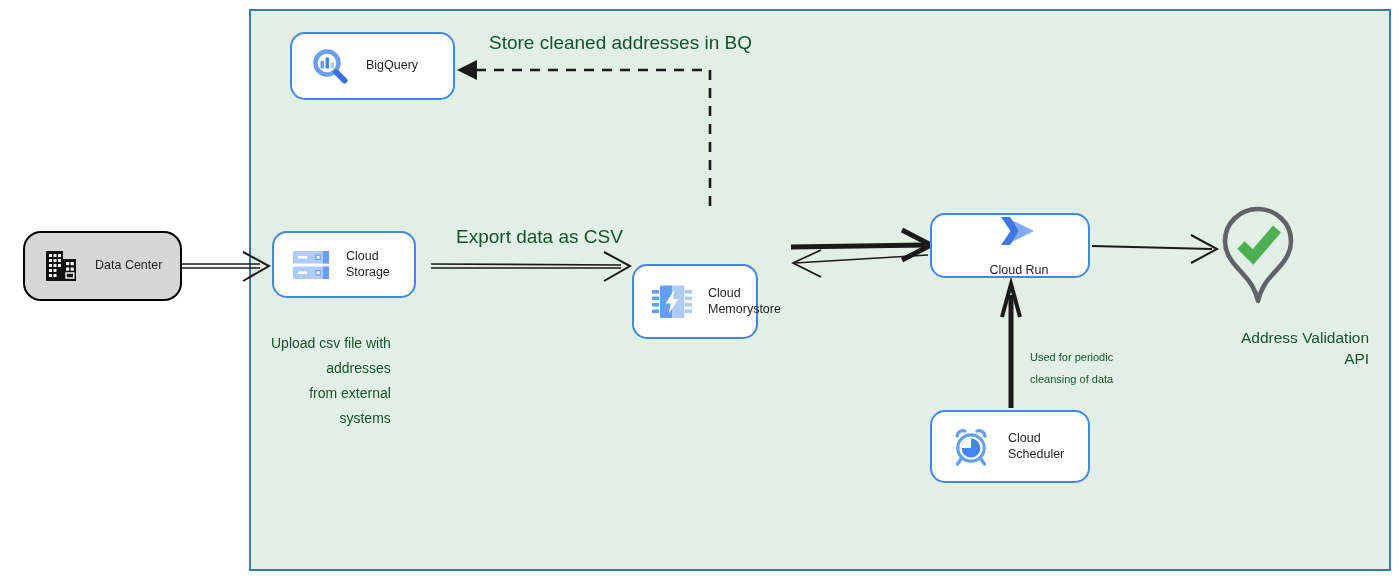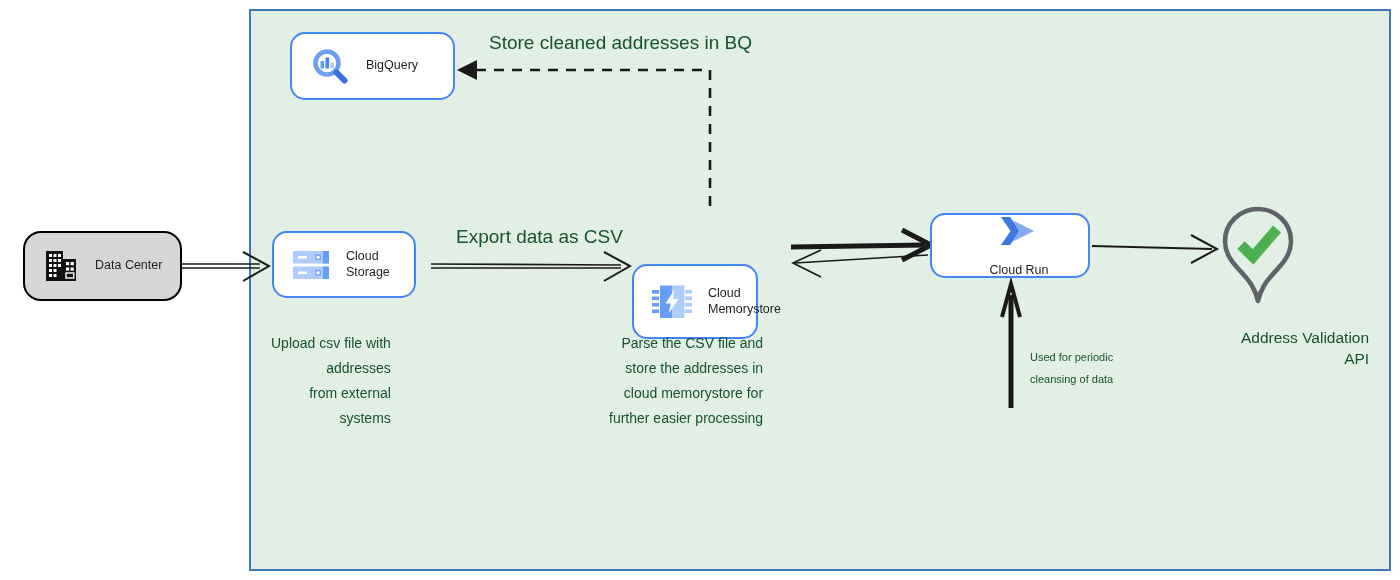--- a/index.html
+++ b/index.html
@@ -196,37 +196,47 @@
   <div class="node" style="left:930px; top:213px; width:160px; height:65px;flex-direction:column;">
     <span class="icon">
       <svg width="40" height="32" viewBox="0 0 40 32">
         <path d="M 2 2 L 11 2 L 21 16 L 11 30 L 2 30 L 11.5 16 Z" fill="#3e77e0"></path>
         <path d="M 14 5.5 L 35 16 L 14 26.5 L 19.5 16 Z" fill="#85acf2"></path>
       </svg>
     </span>
     <span class="label">Cloud Run</span>
   </div>
 
+  <div class="node" style="left:930px; top:410px; width:160px; height:73px;">
+    <span class="icon">
+      <svg width="42" height="42" viewBox="0 0 42 42">
+        <path d="M 7 10 A 6 6 0 0 1 15 5" stroke="#669df6" stroke-width="3.4" fill="none" stroke-linecap="round"></path>
+        <path d="M 35 10 A 6 6 0 0 0 27 5" stroke="#669df6" stroke-width="3.4" fill="none" stroke-linecap="round"></path>
+        <line x1="11" y1="33" x2="7.5" y2="38" stroke="#669df6" stroke-width="3.4" stroke-linecap="round"></line>
+        <line x1="31" y1="33" x2="34.5" y2="38" stroke="#669df6" stroke-width="3.4" stroke-linecap="round"></line>
+        <circle cx="21" cy="22" r="13.2" fill="#ffffff" stroke="#669df6" stroke-width="3.2"></circle>
+        <circle cx="21" cy="22" r="9.4" fill="#4285f4"></circle>
+        <path d="M 21 22 L 21 12.6 A 9.4 9.4 0 0 0 11.6 22 Z" fill="#ffffff"></path>
+      </svg>
+    </span>
+    <span class="label">Cloud Scheduler</span>
+  </div>
 
   <div class="pin-wrap">
     <svg width="76" height="122" viewBox="0 0 76 122">
       <path d="M 38 4 C 20 4 5 18 5 36 C 5 50 14 59.5 22.5 68.5 C 29.5 76 35 83 38 96
                C 41 83 46.5 76 53.5 68.5 C 62 59.5 71 50 71 36 C 71 18 56 4 38 4 Z" fill="none" stroke="#5f6368" stroke-width="4.6" stroke-linejoin="round"></path>
       <path d="M 21 40 L 33 52 L 57 24" fill="none" stroke="#4caf50" stroke-width="10.5"></path>
     </svg>
   </div>
   <div class="annot pinlabel" style="left:1241px; top:327px;">Address Validation
 API</div>
 
   <div class="annot big" style="left:489px; top:32px;">Store cleaned addresses in BQ</div>
   <div class="annot big" style="left:456px; top:226px;">Export data as CSV</div>
   <div class="annot para" style="left:271px; top:331px;">Upload csv file with
 addresses
 from external
 systems</div>
-  <div class="annot para" style="left:609px; top:331px;">Parse the CSV file and
-store the addresses in
-cloud  memorystore for
-further easier processing</div>
   <div class="annot small" style="left:1030px; top:346px;">Used for periodic
 cleansing of data</div>
 
 </div>
 
 </body></html>

